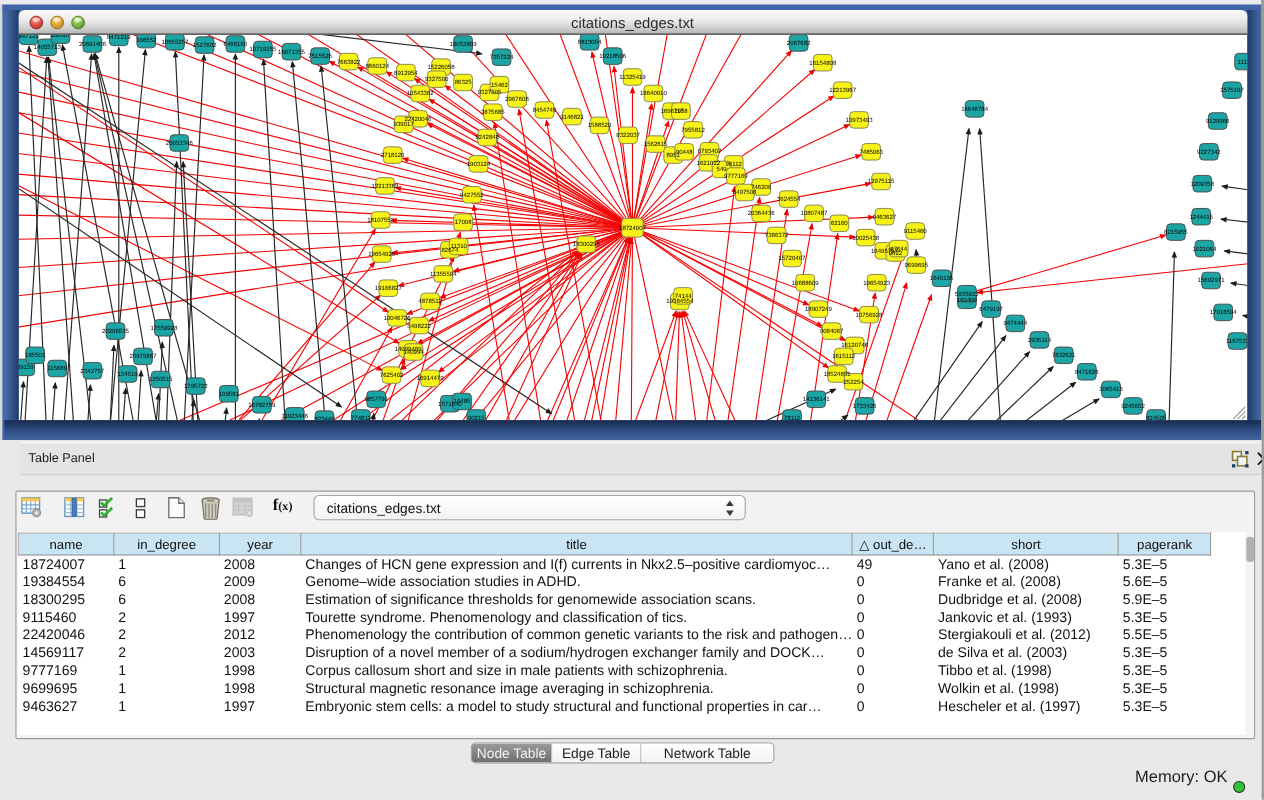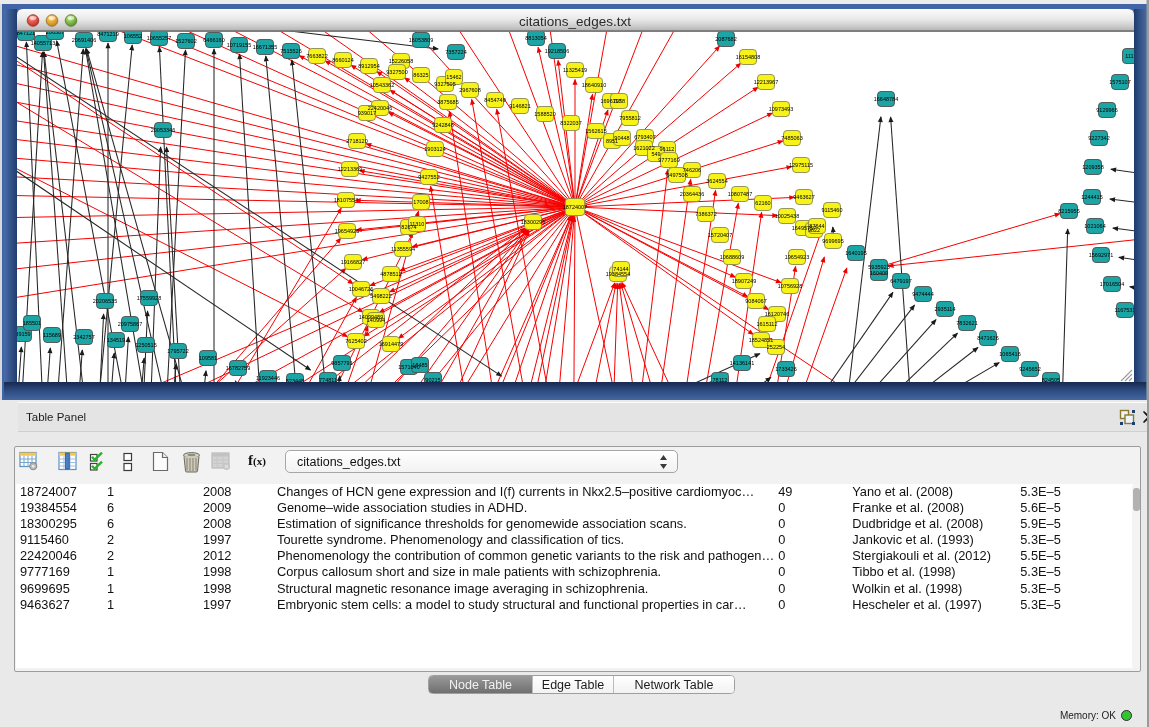--- a/index.html
+++ b/index.html
@@ -9,24 +9,24 @@
 #combo{position:absolute;left:285px;top:50px;width:393px;height:23px;background:linear-gradient(#ffffff,#f2f2f2);border:1px solid #a6a6a6;border-radius:5px}
 #combo .ct{position:absolute;left:11px;top:4px;font-size:12.5px;color:#111}
 #tblwrap{position:absolute;left:16px;top:84px;width:1117px;height:184px;background:#fff;overflow:hidden}
 table{border-collapse:collapse;table-layout:fixed;font-size:12.8px;color:#111}
 th{background:#c9e4f2;font-weight:normal;font-size:12px;color:#111;border:1px solid #9a9a9a;height:20px;padding:0}
 td{height:16.1px;line-height:16.1px;padding:0 0 0 4px;white-space:nowrap;overflow:hidden}
 td.c2,td.c3{}
 .w1{width:87px}.w2{width:96px}.w3{width:74px}.w4{width:498px}.w5{width:74px}.w6{width:168px}.w7{width:84px}
 #tabs{position:absolute;left:428px;top:275px;height:19px;display:flex;border:1px solid #9e9e9e;border-radius:4.5px;overflow:hidden;background:#fff}
 #tabs div{font-size:12.5px;line-height:18px;text-align:center;color:#1c1c1c;background:linear-gradient(#ffffff,#f2f2f2)}
-#tabs div:nth-child(1){width:103px}#tabs div:nth-child(2){width:81px}#tabs div:nth-child(3){width:121px}
+#tabs div:nth-child(1){width:72px}#tabs div:nth-child(2){width:81px}#tabs div:nth-child(3){width:121px}
 #tabs div.sel{background:linear-gradient(#9a9a9a,#6f6f6f);color:#f2f2f2}
 #tabs div+div{border-left:1px solid #bcbcbc}
-#mem{position:absolute;right:33px;top:310px;font-size:10px;color:#1d1d1d}
+#mem{position:absolute;right:33px;top:298px;font-size:15px;color:#1d1d1d}
 #memdot{position:absolute;left:1121px;top:310px;width:11px;height:11px;border-radius:50%;background:#33c433;border:1px solid #2c2c2c}
 #rstrip{position:absolute;left:1146.5px;top:0;width:2.5px;height:727px;background:#9a9a9a}
 #sbar{position:absolute;left:1132px;top:85px;width:8px;height:182px;background:#f4f4f4}
 #sthumb{position:absolute;left:1133px;top:88px;width:6.5px;height:23px;background:#b2b2b2;border-radius:3px}
 .icon{position:absolute;top:51px}
 #fx{position:absolute;left:248px;top:52px;font-size:15px;color:#111;font-family:"Liberation Serif",serif;font-weight:bold}
 #fx span{font-size:11px}
 </style></head>
 <body>
 <svg width="1149" height="400" viewBox="0 0 1149 400" style="position:absolute;left:0;top:0">
@@ -646,20 +646,29 @@
   <colgroup>
           <col class="w1">
           <col class="w2">
           <col class="w3">
           <col class="w4">
           <col class="w5">
           <col class="w6">
           <col class="w7">
         </colgroup>
   <tbody>
+          <tr>
+            <th>name</th>
+            <th>in_degree</th>
+            <th>year</th>
+            <th>title</th>
+            <th>△ out_de…</th>
+            <th>short</th>
+            <th>pagerank</th>
+          </tr>
   <tr>
             <td class="c1">18724007</td>
             <td class="c2">1</td>
             <td class="c3">2008</td>
             <td class="c4">Changes of HCN gene expression and I(f) currents in Nkx2.5–positive cardiomyoc…</td>
             <td class="c5">49</td>
             <td class="c6">Yano et al. (2008)</td>
             <td class="c7">5.3E–5</td>
           </tr>
 <tr>
@@ -690,20 +699,29 @@
             <td class="c7">5.3E–5</td>
           </tr>
 <tr>
             <td class="c1">22420046</td>
             <td class="c2">2</td>
             <td class="c3">2012</td>
             <td class="c4">Phenomenology the contribution of common genetic variants to the risk and pathogen…</td>
             <td class="c5">0</td>
             <td class="c6">Stergiakouli et al. (2012)</td>
             <td class="c7">5.5E–5</td>
+          </tr>
+<tr>
+            <td class="c1">14569117</td>
+            <td class="c2">2</td>
+            <td class="c3">2003</td>
+            <td class="c4">Disruption of a novel member of a sodium/hydrogen exchanger family and DOCK…</td>
+            <td class="c5">0</td>
+            <td class="c6">de Silva et al. (2003)</td>
+            <td class="c7">5.3E–5</td>
           </tr>
 <tr>
             <td class="c1">9777169</td>
             <td class="c2">1</td>
             <td class="c3">1998</td>
             <td class="c4">Corpus callosum short and size in male patients with schizophrenia.</td>
             <td class="c5">0</td>
             <td class="c6">Tibbo et al. (1998)</td>
             <td class="c7">5.3E–5</td>
           </tr>

